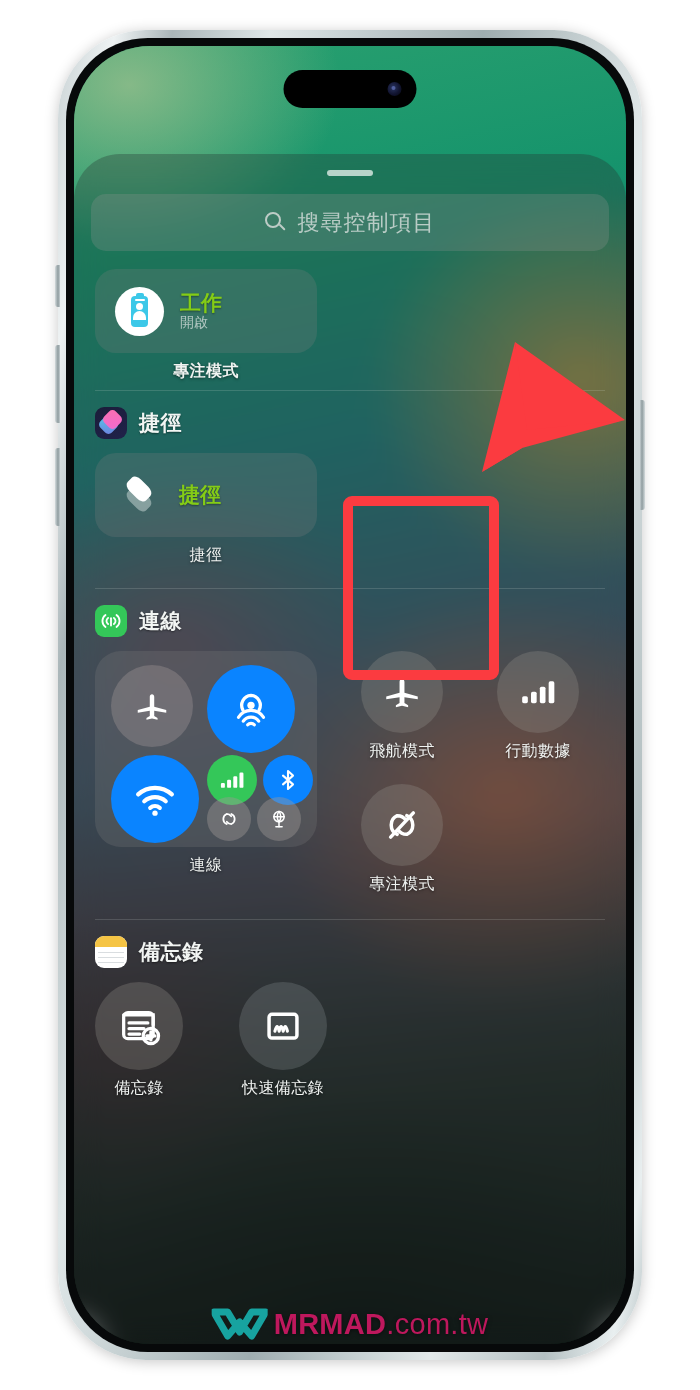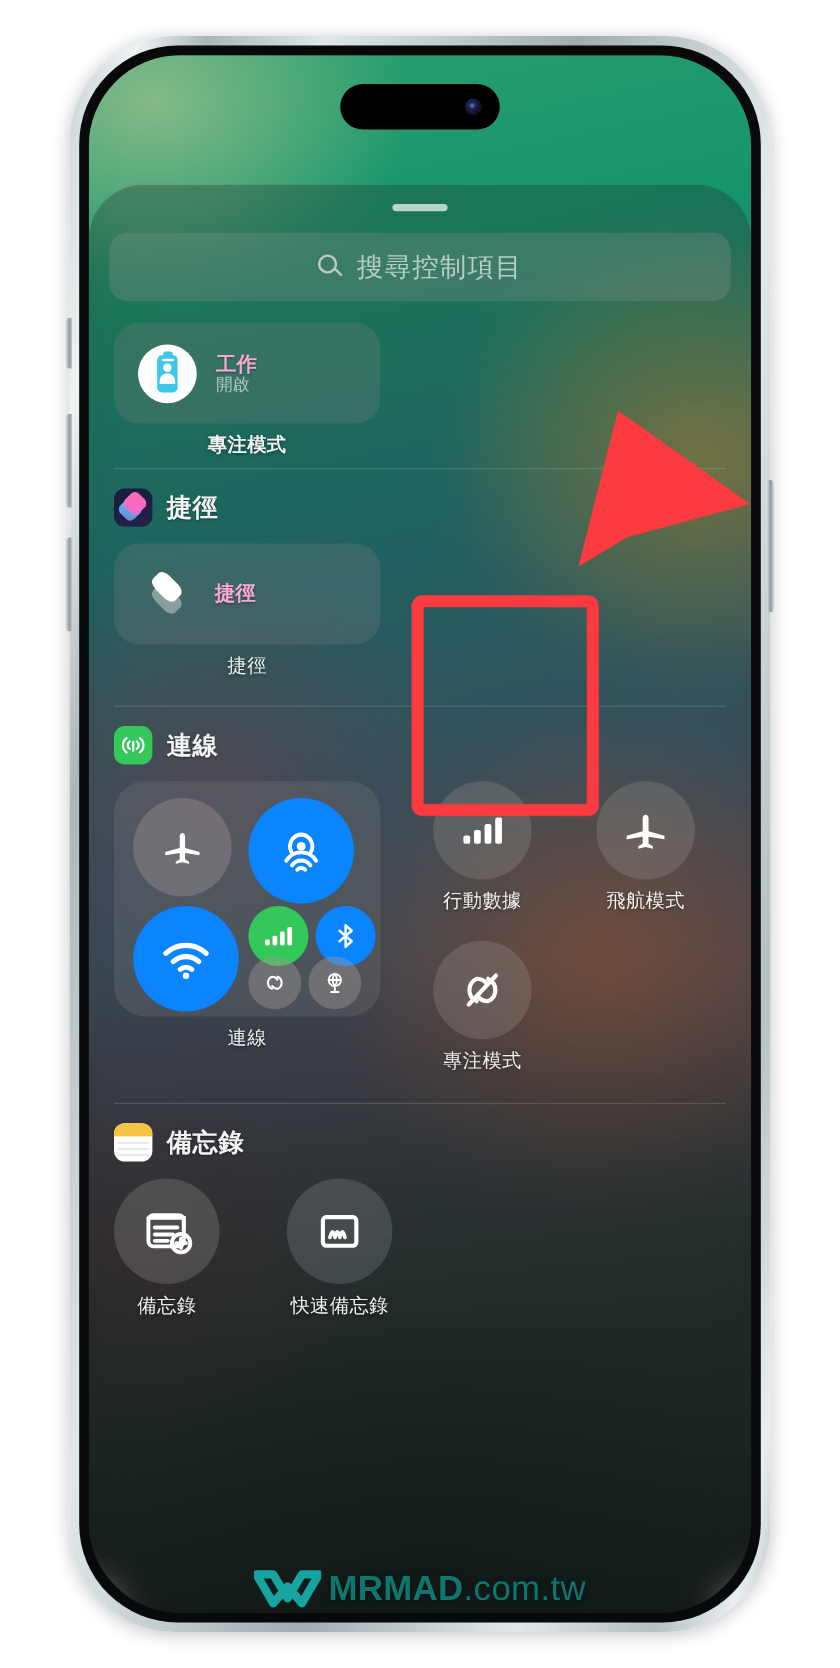--- a/index.html
+++ b/index.html
@@ -116,21 +116,21 @@
   .ctl-label{ font-size:16px; color:#f0f3f1; margin-top:8px; letter-spacing:.4px;
       text-shadow:0 1px 3px rgba(0,0,0,.55); white-space:nowrap;text-align:center; }
 
   
   .tile-wide{
     width:222px; height:84px; border-radius:21px;
     background:rgba(128,128,128,.25);
     display:flex; align-items:center; gap:16px; padding:0 20px;
   }
   .tile-wide .t-txt{ display:flex; flex-direction:column; line-height:1.12; }
-  .t-main{ font-size:17px; color:#f9a8d4; font-weight:bold; text-shadow:0 1px 2px rgba(0,0,0,.4); }
+  .t-main{ font-size:21px; color:#84cc16; font-weight:bold; text-shadow:0 1px 2px rgba(0,0,0,.4); }
   .t-sub { font-size:14px; color:rgba(225,230,228,.72); }
 
   
   .focus-ico{ width:49px;height:49px;border-radius:50%;background:#fff;position:relative;flex:0 0 auto; }
   .focus-ico .card{ position:absolute; left:16px; top:9px; width:17px;height:31px;border-radius:4px;background:#3cc8e8; }
   .focus-ico .clip{ position:absolute; left:20.5px; top:6px; width:8px;height:7px;border-radius:2px;background:#3cc8e8; }
   .focus-ico .hd{ position:absolute; left:21px; top:16px;width:7px;height:7px;border-radius:50%;background:#fff; }
   .focus-ico .bd{ position:absolute; left:18px; top:24px;width:13px;height:9px;border-radius:7px 7px 0 0;background:#fff; }
   .focus-ico .bar{ position:absolute; left:19.5px; top:12px;width:10px;height:2.4px;border-radius:1px;background:#fff; }
 
@@ -170,21 +170,21 @@
     position:absolute; left:343px; top:496px; width:156px; height:184px;
     border:10px solid #fb3b40; border-radius:9px; z-index:60; pointer-events:none;
   }
   .arrow-svg{ position:absolute; left:460px; top:330px; width:170px;height:155px; z-index:60; }
 
   
   .watermark{
     position:absolute; left:50%; bottom:44px; transform:translateX(-50%);
     display:flex; align-items:center; gap:6px; z-index:70;
   }
-  .wm-text{ font-size:29px; font-weight:bold; color:#0f766e; letter-spacing:.3px;
+  .wm-text{ font-size:29px; font-weight:bold; color:#be185d; letter-spacing:.3px;
             text-shadow:0 1px 4px rgba(0,0,0,.5); }
   .wm-text .dim{ font-weight:normal; }
 </style>
 </head>
 <body>
 
 <div id="stage">
 
   <div class="phone-outer"></div>
   <div class="btn-side b-mute"></div>
@@ -338,36 +338,36 @@
                 </svg>
               </div>
             </div>
             <span class="ctl-label">連線</span>
           </div>
 
           <div style="margin-left:44px;display:flex;flex-direction:column;gap:22px;">
             <div style="display:flex;gap:54px;">
               <div class="ctl">
                 <div class="circ">
+                  <svg width="42" height="42" viewBox="0 0 24 24" fill="#ffffff">
+                    <path d="M21 14.5l-7.6-2.1V6.1c0-.9-.6-1.6-1.4-1.6s-1.4.7-1.4 1.6v6.3L3 14.5v1.7l7.6-1.2v3.3l-2.1 1.3v1.1l3.5-.8 3.5.8v-1.1l-2.1-1.3V15l7.6 1.2z"></path>
+                  </svg>
+                </div>
+                <span class="ctl-label">飛航模式</span>
+              </div>
+              <div class="ctl">
+                <div class="circ">
                   <svg width="40" height="40" viewBox="0 0 24 24" fill="#fff">
                     <rect x="2.5" y="14.5" width="3.4" height="4.2" rx="1"></rect>
                     <rect x="7.8" y="11.8" width="3.4" height="6.9" rx="1"></rect>
                     <rect x="13.1" y="8.8" width="3.4" height="9.9" rx="1"></rect>
                     <rect x="18.4" y="5.6" width="3.4" height="13.1" rx="1"></rect>
                   </svg>
                 </div>
                 <span class="ctl-label">行動數據</span>
-              </div>
-              <div class="ctl">
-                <div class="circ">
-                  <svg width="42" height="42" viewBox="0 0 24 24" fill="#ffffff">
-                    <path d="M21 14.5l-7.6-2.1V6.1c0-.9-.6-1.6-1.4-1.6s-1.4.7-1.4 1.6v6.3L3 14.5v1.7l7.6-1.2v3.3l-2.1 1.3v1.1l3.5-.8 3.5.8v-1.1l-2.1-1.3V15l7.6 1.2z"></path>
-                  </svg>
-                </div>
-                <span class="ctl-label">飛航模式</span>
               </div>
             </div>
             <div style="display:flex;gap:54px;">
               <div class="ctl">
                 <div class="circ">
                   <svg width="44" height="44" viewBox="0 0 24 24" fill="none" stroke="#fff" stroke-width="1.9" stroke-linecap="round">
                     <path d="M14.6 6.9a5.6 5.6 0 0 1 0 10.2 5.6 5.6 0 0 1-4.7-2.4M9.4 17.1a5.6 5.6 0 0 1 0-10.2 5.6 5.6 0 0 1 4.7 2.4"></path>
                     <line x1="5.8" y1="18.6" x2="18.2" y2="5.4" stroke-width="1.9"></line>
                   </svg>
                 </div>

